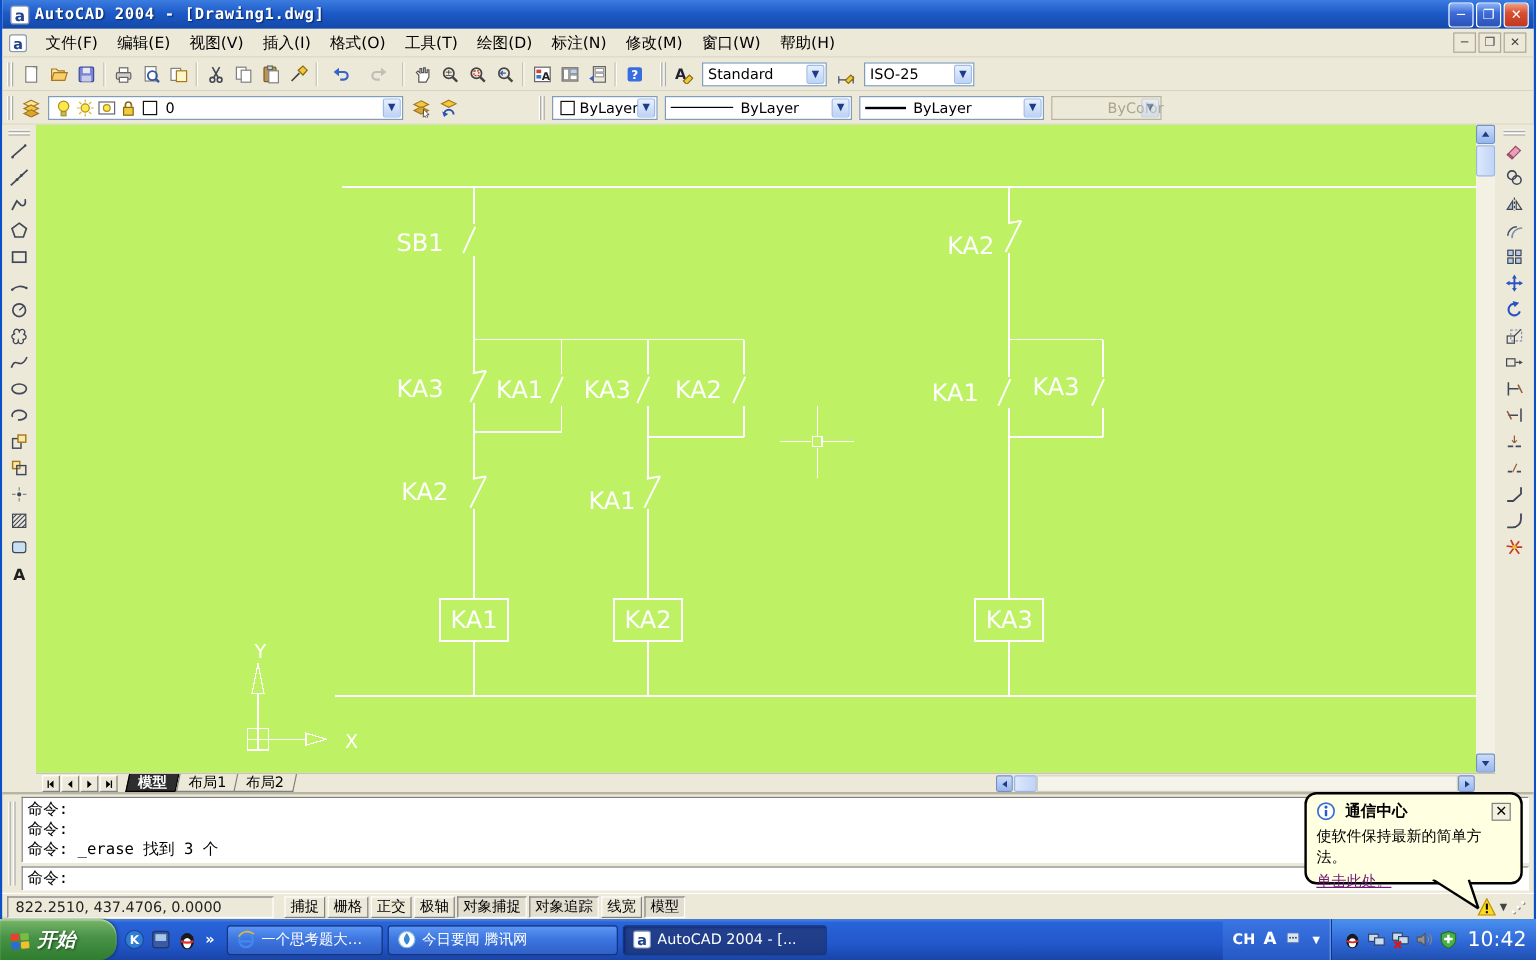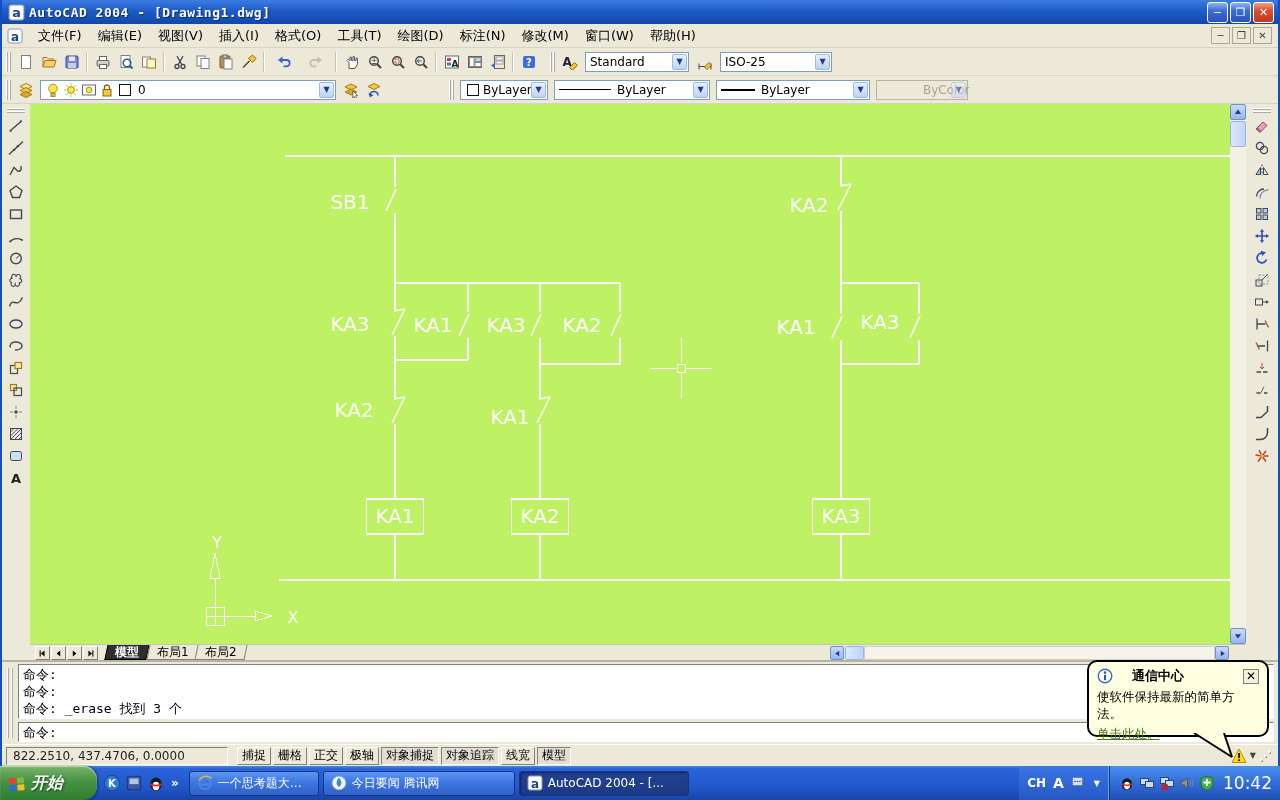--- a/index.html
+++ b/index.html
@@ -68,25 +68,25 @@
   .traymisc{margin-left:auto;display:flex;align-items:center;gap:3px;padding-right:2px;}
   .sgrip{width:13px;height:13px;background:
     radial-gradient(circle at 2px 11px,#fff 1px,transparent 1.5px),
     radial-gradient(circle at 6px 7px,#fff 1px,transparent 1.5px),
     radial-gradient(circle at 10px 3px,#fff 1px,transparent 1.5px),
     radial-gradient(circle at 3px 12px,#999 1px,transparent 1.5px),
     radial-gradient(circle at 7px 8px,#999 1px,transparent 1.5px),
     radial-gradient(circle at 11px 4px,#999 1px,transparent 1.5px);}
   
   .balloon{position:absolute;left:1087px;top:660px;width:182px;height:77px;background:#FFFFE1;border:2px solid #000;border-radius:10px;z-index:50;padding:5px 8px;}
-  .balloon .hd{display:flex;align-items:center;gap:19px;}
+  .balloon .hd{display:flex;align-items:center;gap:8px;}
   .balloon .hd .ttl{font-weight:bold;font-size:13px;color:#000;}
   .balloon .hd .cls{margin-left:auto;font-weight:bold;font-size:12px;color:#000;border:1px solid #808080;width:16px;height:15px;display:flex;align-items:center;justify-content:center;background:#F4F0E0;}
   .balloon .msg{font-size:12.5px;margin-top:4px;color:#000;}
-  .balloon .lnk{font-size:12.5px;margin-top:3px;color:#4d7c0f;text-decoration:underline;}
+  .balloon .lnk{font-size:12.5px;margin-top:3px;color:#701a75;text-decoration:underline;}
   .btail{position:absolute;left:1180px;top:733px;z-index:51;}
   
   .taskbar{position:absolute;left:0;top:766px;width:1280px;height:34px;background:linear-gradient(180deg,#4A86E8 0%,#2964D8 8%,#2258CC 60%,#1A44A8 100%);display:flex;align-items:center;}
   .startbtn{width:97px;height:34px;border-radius:0 14px 14px 0;background:linear-gradient(180deg,#79B56A 0%,#479247 45%,#2F7D2F 100%);display:flex;align-items:center;gap:5px;padding-left:8px;box-shadow:inset 0 1px 1px #B8E0A8, 1px 0 3px rgba(0,0,0,.4);}
   .startbtn .lbl{color:#fff;font-weight:bold;font-style:italic;font-size:16px;text-shadow:1px 1px 2px #1A4A1A;}
   .ql{display:flex;align-items:center;gap:4px;padding:0 6px;}
   .qlicon{width:18px;height:18px;display:inline-flex;}
   .chev{color:#fff;font-size:12px;font-weight:bold;}
   .taskbtn{height:25px;margin:0 2px;border-radius:3px;border:1px solid #16357E;background:linear-gradient(180deg,#5C96F4,#3E76E0 45%,#3060C8);display:flex;align-items:center;gap:5px;padding:0 7px;color:#fff;font-size:12px;overflow:hidden;white-space:nowrap;}
   .taskbtn.active{background:linear-gradient(180deg,#23418E,#1C3A84);box-shadow:inset 1px 1px 2px #10246A;}
@@ -301,21 +301,21 @@
     <span class="combo" style="width:104px;margin:0 4px;">
       <span>Standard</span>
       <span class="arrow">▼</span>
     </span>
     <span class="tbtn">
           <svg viewBox="0 0 16 16" width="16" height="16">
             <path d="M2 12.5 h12 M2 9.5 v6 M14 9.5 v6" stroke="#446" fill="none"></path>
             <path d="M7.5 13 l4.5-4.5 2.5 2.5 -4.5 4.5 z" fill="#F0C93C" stroke="#8A6A10"></path>
           </svg>
         </span>
-    <span class="combo" style="width:112px;margin:0 4px;">
+    <span class="combo" style="width:92px;margin:0 4px;">
       <span>ISO-25</span>
       <span class="arrow">▼</span>
     </span>
   </div>
 
   <div class="tbrow" id="row2">
     <span class="grip"></span>
     <span class="tbtn">
           <svg viewBox="0 0 16 16" width="16" height="16">
             <path d="M8 1.5 L14 4.5 8 7.5 2 4.5 Z" fill="#F7E9A8" stroke="#A8781E"></path>

